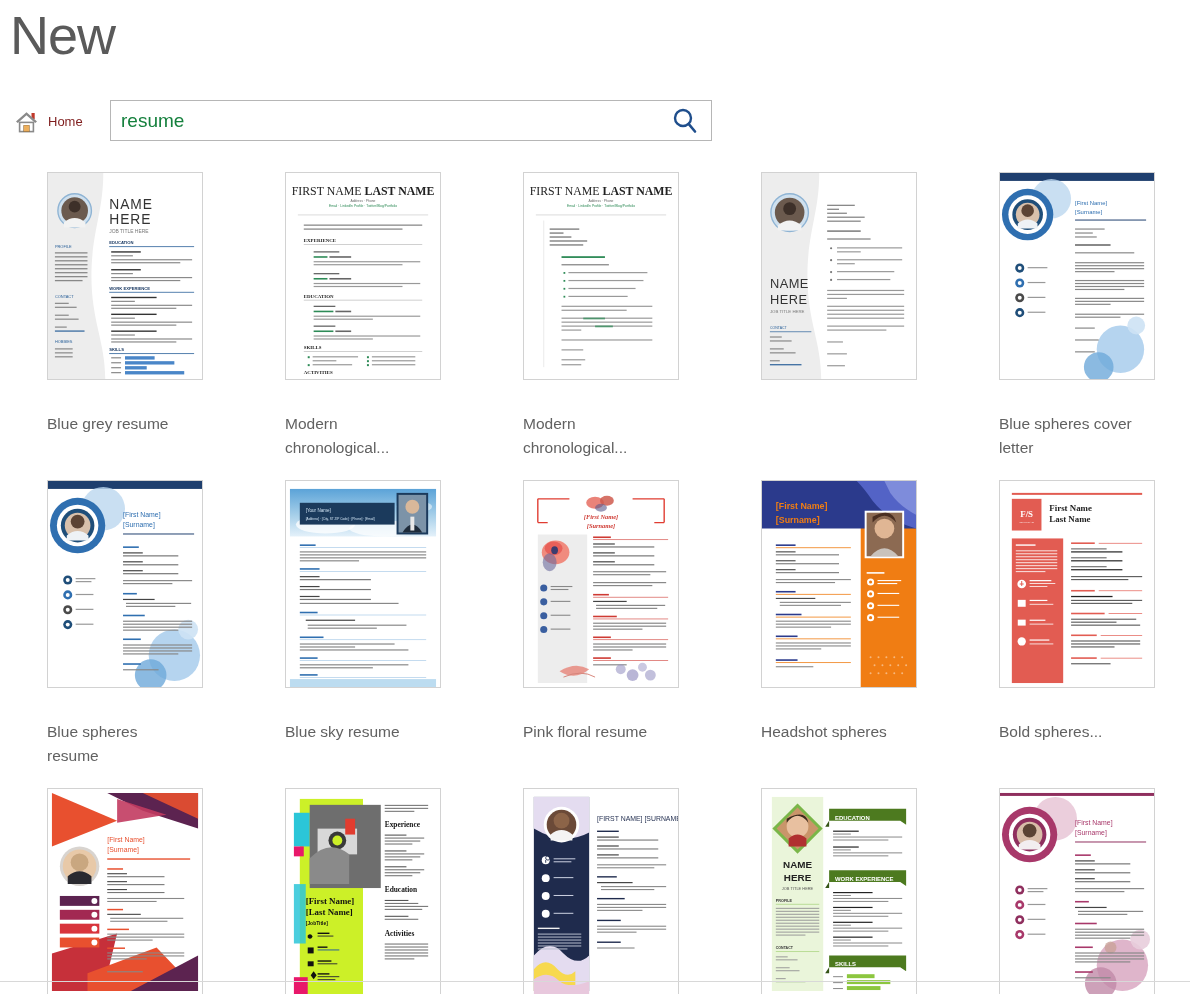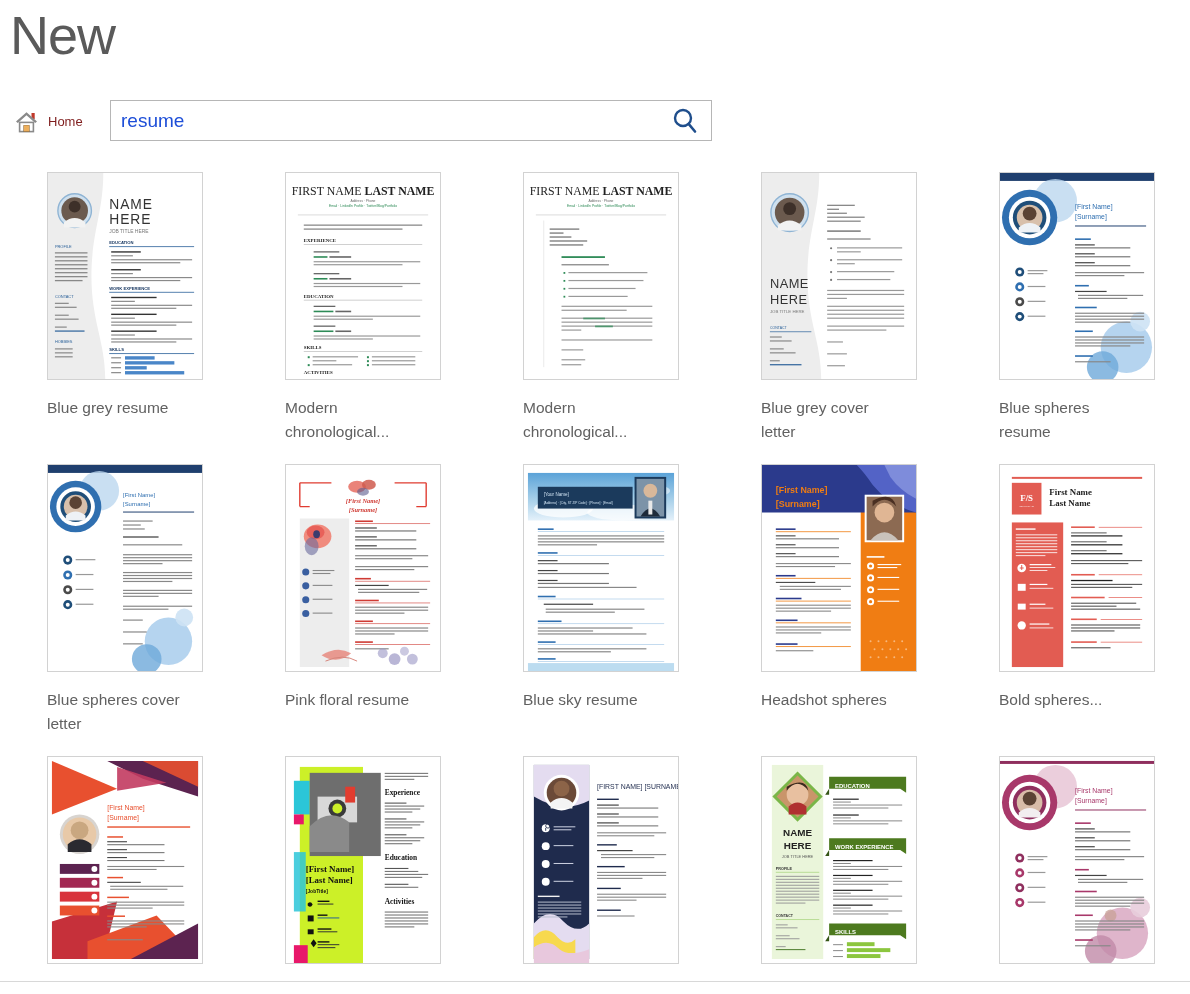--- a/index.html
+++ b/index.html
@@ -20,36 +20,36 @@
   .home-icon{width:25px;height:24px;display:block;}
   .home-label{font-size:13px;color:#7f1d1d;line-height:22px;}
 
   .searchbox{
     position:absolute;left:110px;top:100px;width:602px;height:41px;
     border:1px solid #b6b6b6;background:#fff;box-sizing:border-box;
     display:flex;align-items:center;
   }
   .search-input{
     border:0;outline:0;background:transparent;flex:1;height:37px;
-    font-size:19px;color:#1d4ed8;padding:0 10px;line-height:37px;
+    font-size:19px;color:#15803d;padding:0 10px;line-height:37px;
     font-family:"Liberation Sans",sans-serif;
   }
   .search-icon{width:34px;height:34px;margin-right:9px;flex:0 0 auto;cursor:pointer;}
 
   
   .grid{position:absolute;left:47px;top:172px;width:1110px;
         display:flex;flex-wrap:wrap;gap:0 82px;}
   .card{width:156px;margin-bottom:20px;cursor:pointer;}
   .thumb{
     width:156px;height:208px;background:#fff;border:1px solid #d2d2d2;
     box-sizing:border-box;overflow:hidden;position:relative;
   }
   .thumb svg{display:block;width:100%;height:100%;}
   .card-label{
-    margin-top:16px;font-size:15.5px;line-height:24px;color:#616161;
+    margin-top:32px;font-size:15.5px;line-height:24px;color:#616161;
     width:140px;word-wrap:break-word;
   }
   .bottom-rule{position:absolute;left:0;top:981px;width:1190px;height:1px;background:#d8d8d8;}
 </style>
 </head>
 <body>
 
 <div class="page">
 
   <div class="page-title">New</div>
@@ -324,86 +324,20 @@
             <rect x="66" y="142" width="78" height="1.2"></rect>
               <rect x="66" y="146" width="78" height="1.2"></rect>
             <rect x="66" y="154" width="78" height="1.2"></rect>
               <rect x="66" y="158" width="60" height="1.2"></rect>
             <rect x="66" y="170" width="16" height="1.2"></rect>
             <rect x="66" y="182" width="20" height="1.2"></rect>
             <rect x="66" y="194" width="18" height="1.2"></rect>
           </g>
         </svg>
       </div>
-      <div class="card-label">Blue grey cover letter</div>
-    </div>
-
-    <div class="card">
-      <div class="thumb">
-        <svg viewBox="0 0 156 208" preserveAspectRatio="none">
-          <rect width="156" height="208" fill="#fff"></rect>
-          <rect x="0" y="0" width="156" height="8" fill="#1f3f6e"></rect>
-          <circle cx="56" cy="28" r="22" fill="#bcd7ef" opacity="0.8"></circle>
-          <circle cx="30" cy="45" r="28" fill="#2f6fb0"></circle>
-          <circle cx="30" cy="45" r="21" fill="#fff"></circle>
-          <circle cx="30" cy="45" r="17" fill="#1f4e79"></circle>
-          <circle cx="30" cy="45" r="13" fill="#d8c0ab"></circle>
-          <circle cx="30" cy="41" r="7" fill="#5b4334"></circle>
-          <path d="M19 55 q11 -9 22 0 v5 h-22 z" fill="#eef2f6"></path>
-          <circle cx="128" cy="176" r="26" fill="#a8cdec" opacity="0.85"></circle>
-          <circle cx="104" cy="196" r="16" fill="#6ea9d9" opacity="0.8"></circle>
-          <circle cx="142" cy="150" r="10" fill="#cde2f4" opacity="0.9"></circle>
-          <text x="76" y="36" font-size="7" fill="#2f6fb0" font-family="sans-serif">[First Name]</text>
-          <text x="76" y="46" font-size="7" fill="#2f6fb0" font-family="sans-serif">[Surname]</text>
-          <rect x="76" y="53" width="72" height="1" fill="#1f3f6e"></rect>
-          <g>
-            <rect x="76" y="66" width="16" height="1.6" fill="#2f6fb0"></rect>
-            <rect x="76" y="72" width="20" height="1.2" fill="#444"></rect>
-              <rect x="76" y="75" width="56" height="1.2" fill="#777"></rect>
-            <rect x="76" y="81" width="20" height="1.2" fill="#444"></rect>
-              <rect x="76" y="84" width="56" height="1.2" fill="#777"></rect>
-            <rect x="76" y="90" width="20" height="1.2" fill="#444"></rect>
-              <rect x="76" y="93" width="56" height="1.2" fill="#777"></rect>
-            <rect x="76" y="100" width="70" height="1.2" fill="#888"></rect>
-              <rect x="76" y="103" width="50" height="1.2" fill="#888"></rect>
-            <rect x="76" y="113" width="14" height="1.6" fill="#2f6fb0"></rect>
-            <rect x="76" y="119" width="32" height="1.2" fill="#444"></rect>
-            <rect x="79" y="123" width="66" height="1.2" fill="#888"></rect>
-              <rect x="79" y="126" width="50" height="1.2" fill="#888"></rect>
-            <rect x="76" y="135" width="22" height="1.6" fill="#2f6fb0"></rect>
-            <rect x="76" y="141" width="70" height="1.2" fill="#888"></rect>
-              <rect x="76" y="144" width="70" height="1.2" fill="#888"></rect>
-            <rect x="76" y="147" width="70" height="1.2" fill="#888"></rect>
-              <rect x="76" y="150" width="56" height="1.2" fill="#888"></rect>
-            <rect x="76" y="159" width="18" height="1.6" fill="#2f6fb0"></rect>
-            <rect x="76" y="165" width="70" height="1.2" fill="#888"></rect>
-              <rect x="76" y="168" width="70" height="1.2" fill="#888"></rect>
-            <rect x="76" y="171" width="70" height="1.2" fill="#888"></rect>
-              <rect x="76" y="174" width="56" height="1.2" fill="#888"></rect>
-            <rect x="76" y="184" width="18" height="1.6" fill="#2f6fb0"></rect>
-            <rect x="76" y="190" width="36" height="1.2" fill="#888"></rect>
-          </g>
-          <g>
-            <circle cx="20" cy="100" r="4.6" fill="#1f4e79"></circle>
-              <circle cx="20" cy="100" r="2" fill="#fff"></circle>
-            <rect x="28" y="98" width="20" height="1.2" fill="#999"></rect>
-              <rect x="28" y="101" width="16" height="1.2" fill="#999"></rect>
-            <circle cx="20" cy="115" r="4.6" fill="#2f6fb0"></circle>
-              <circle cx="20" cy="115" r="2" fill="#fff"></circle>
-            <rect x="28" y="114" width="18" height="1.2" fill="#999"></rect>
-            <circle cx="20" cy="130" r="4.6" fill="#4a4a4a"></circle>
-              <circle cx="20" cy="130" r="2" fill="#fff"></circle>
-            <rect x="28" y="129" width="18" height="1.2" fill="#999"></rect>
-            <circle cx="20" cy="145" r="4.6" fill="#1f4e79"></circle>
-              <circle cx="20" cy="145" r="2" fill="#fff"></circle>
-            <rect x="28" y="144" width="18" height="1.2" fill="#999"></rect>
-          </g>
-        </svg>
-      </div>
-      <div class="card-label">Blue spheres resume</div>
     </div>
 
     <div class="card">
       <div class="thumb">
         <svg viewBox="0 0 156 208" preserveAspectRatio="none">
           <rect width="156" height="208" fill="#fff"></rect>
           <rect x="0" y="0" width="156" height="8" fill="#1f3f6e"></rect>
           <circle cx="52" cy="26" r="20" fill="#bcd7ef" opacity="0.8"></circle>
           <circle cx="28" cy="42" r="26" fill="#2f6fb0"></circle>
           <circle cx="28" cy="42" r="19.5" fill="#fff"></circle>
@@ -456,86 +390,79 @@
           </g>
         </svg>
       </div>
       <div class="card-label">Blue spheres cover letter</div>
     </div>
 
     <div class="card">
       <div class="thumb">
         <svg viewBox="0 0 156 208" preserveAspectRatio="none">
           <rect width="156" height="208" fill="#fff"></rect>
-          <path d="M14 18 H46 M14 18 V42 M14 42 H24" stroke="#e03c31" stroke-width="1.4" fill="none"></path>
-          <path d="M142 18 H110 M142 18 V42 M142 42 H132" stroke="#e03c31" stroke-width="1.4" fill="none"></path>
-          <ellipse cx="72" cy="22" rx="9" ry="6" fill="#e8766a" opacity="0.9"></ellipse>
-          <ellipse cx="84" cy="20" rx="7" ry="5" fill="#cf5a4e" opacity="0.85"></ellipse>
-          <ellipse cx="78" cy="27" rx="6" ry="4" fill="#5a5a8c" opacity="0.6"></ellipse>
-          <text x="78" y="38" text-anchor="middle" font-size="6.5" fill="#cf3a33" font-family="serif" font-style="italic" font-weight="bold">[First Name]</text>
-          <text x="78" y="47" text-anchor="middle" font-size="6.5" fill="#cf3a33" font-family="serif" font-style="italic" font-weight="bold">[Surname]</text>
-          <rect x="14" y="54" width="50" height="150" fill="#ededed"></rect>
-          <ellipse cx="32" cy="72" rx="14" ry="12" fill="#f08b7e"></ellipse>
-          <ellipse cx="30" cy="68" rx="9" ry="7" fill="#e8615a"></ellipse>
-          <ellipse cx="31" cy="70" rx="3.4" ry="4" fill="#3c3c6e"></ellipse>
-          <ellipse cx="26" cy="82" rx="7" ry="9" fill="#6a6a9c" opacity="0.6"></ellipse>
-          <g>
-            <circle cx="20" cy="108" r="3.6" fill="#3a5fa0"></circle>
-            <rect x="27" y="106" width="22" height="1.1" fill="#888"></rect>
-              <rect x="27" y="109" width="18" height="1.1" fill="#888"></rect>
-            <circle cx="20" cy="122" r="3.6" fill="#3a5fa0"></circle>
-              <rect x="27" y="121" width="20" height="1.1" fill="#888"></rect>
-            <circle cx="20" cy="136" r="3.6" fill="#3a5fa0"></circle>
-              <rect x="27" y="135" width="20" height="1.1" fill="#888"></rect>
-            <circle cx="20" cy="150" r="3.6" fill="#3a5fa0"></circle>
-              <rect x="27" y="149" width="20" height="1.1" fill="#888"></rect>
-          </g>
-          <g>
-            <rect x="70" y="56" width="18" height="1.6" fill="#cf3a33"></rect>
-              <rect x="70" y="59" width="76" height="0.6" fill="#cf3a33"></rect>
-            <rect x="70" y="63" width="22" height="1.2" fill="#444"></rect>
-              <rect x="70" y="66" width="62" height="1.2" fill="#777"></rect>
-            <rect x="70" y="72" width="22" height="1.2" fill="#444"></rect>
-              <rect x="70" y="75" width="62" height="1.2" fill="#777"></rect>
-            <rect x="70" y="81" width="22" height="1.2" fill="#444"></rect>
-              <rect x="70" y="84" width="62" height="1.2" fill="#777"></rect>
-            <rect x="70" y="91" width="74" height="1.2" fill="#888"></rect>
-              <rect x="70" y="94" width="58" height="1.2" fill="#888"></rect>
-            <rect x="70" y="102" width="74" height="1.2" fill="#888"></rect>
-              <rect x="70" y="105" width="60" height="1.2" fill="#888"></rect>
-            <rect x="70" y="114" width="16" height="1.6" fill="#cf3a33"></rect>
-              <rect x="70" y="117" width="76" height="0.6" fill="#cf3a33"></rect>
-            <rect x="70" y="121" width="34" height="1.2" fill="#444"></rect>
-            <rect x="73" y="125" width="70" height="1.2" fill="#888"></rect>
-              <rect x="73" y="128" width="62" height="1.2" fill="#888"></rect>
-            <rect x="70" y="136" width="24" height="1.6" fill="#cf3a33"></rect>
-              <rect x="70" y="139" width="76" height="0.6" fill="#cf3a33"></rect>
-            <rect x="70" y="143" width="74" height="1.2" fill="#888"></rect>
-              <rect x="70" y="146" width="74" height="1.2" fill="#888"></rect>
-            <rect x="70" y="149" width="50" height="1.2" fill="#888"></rect>
-            <rect x="70" y="157" width="18" height="1.6" fill="#cf3a33"></rect>
-              <rect x="70" y="160" width="76" height="0.6" fill="#cf3a33"></rect>
-            <rect x="70" y="164" width="74" height="1.2" fill="#888"></rect>
-              <rect x="70" y="167" width="74" height="1.2" fill="#888"></rect>
-            <rect x="70" y="170" width="40" height="1.2" fill="#888"></rect>
-            <rect x="70" y="178" width="18" height="1.6" fill="#cf3a33"></rect>
-              <rect x="70" y="181" width="76" height="0.6" fill="#cf3a33"></rect>
-            <rect x="70" y="185" width="34" height="1.2" fill="#888"></rect>
-          </g>
-          <g opacity="0.8">
-            <path d="M36 192 q16 -10 30 -2 q-14 12 -30 2 z" fill="#e8857a"></path>
-            <path d="M40 198 q18 -8 32 0" stroke="#cf6a5e" stroke-width="1" fill="none"></path>
-            <circle cx="98" cy="190" r="5" fill="#9a96c4" opacity="0.75"></circle>
-            <circle cx="110" cy="196" r="6" fill="#8b86bb" opacity="0.75"></circle>
-            <circle cx="120" cy="188" r="4.5" fill="#a8a4cd" opacity="0.75"></circle>
-            <circle cx="128" cy="196" r="5.5" fill="#9a96c4" opacity="0.75"></circle>
-          </g>
-        </svg>
-      </div>
-      <div class="card-label">Pink floral resume</div>
+          <rect x="0" y="0" width="156" height="8" fill="#1f3f6e"></rect>
+          <circle cx="56" cy="28" r="22" fill="#bcd7ef" opacity="0.8"></circle>
+          <circle cx="30" cy="45" r="28" fill="#2f6fb0"></circle>
+          <circle cx="30" cy="45" r="21" fill="#fff"></circle>
+          <circle cx="30" cy="45" r="17" fill="#1f4e79"></circle>
+          <circle cx="30" cy="45" r="13" fill="#d8c0ab"></circle>
+          <circle cx="30" cy="41" r="7" fill="#5b4334"></circle>
+          <path d="M19 55 q11 -9 22 0 v5 h-22 z" fill="#eef2f6"></path>
+          <circle cx="128" cy="176" r="26" fill="#a8cdec" opacity="0.85"></circle>
+          <circle cx="104" cy="196" r="16" fill="#6ea9d9" opacity="0.8"></circle>
+          <circle cx="142" cy="150" r="10" fill="#cde2f4" opacity="0.9"></circle>
+          <text x="76" y="36" font-size="7" fill="#2f6fb0" font-family="sans-serif">[First Name]</text>
+          <text x="76" y="46" font-size="7" fill="#2f6fb0" font-family="sans-serif">[Surname]</text>
+          <rect x="76" y="53" width="72" height="1" fill="#1f3f6e"></rect>
+          <g>
+            <rect x="76" y="66" width="16" height="1.6" fill="#2f6fb0"></rect>
+            <rect x="76" y="72" width="20" height="1.2" fill="#444"></rect>
+              <rect x="76" y="75" width="56" height="1.2" fill="#777"></rect>
+            <rect x="76" y="81" width="20" height="1.2" fill="#444"></rect>
+              <rect x="76" y="84" width="56" height="1.2" fill="#777"></rect>
+            <rect x="76" y="90" width="20" height="1.2" fill="#444"></rect>
+              <rect x="76" y="93" width="56" height="1.2" fill="#777"></rect>
+            <rect x="76" y="100" width="70" height="1.2" fill="#888"></rect>
+              <rect x="76" y="103" width="50" height="1.2" fill="#888"></rect>
+            <rect x="76" y="113" width="14" height="1.6" fill="#2f6fb0"></rect>
+            <rect x="76" y="119" width="32" height="1.2" fill="#444"></rect>
+            <rect x="79" y="123" width="66" height="1.2" fill="#888"></rect>
+              <rect x="79" y="126" width="50" height="1.2" fill="#888"></rect>
+            <rect x="76" y="135" width="22" height="1.6" fill="#2f6fb0"></rect>
+            <rect x="76" y="141" width="70" height="1.2" fill="#888"></rect>
+              <rect x="76" y="144" width="70" height="1.2" fill="#888"></rect>
+            <rect x="76" y="147" width="70" height="1.2" fill="#888"></rect>
+              <rect x="76" y="150" width="56" height="1.2" fill="#888"></rect>
+            <rect x="76" y="159" width="18" height="1.6" fill="#2f6fb0"></rect>
+            <rect x="76" y="165" width="70" height="1.2" fill="#888"></rect>
+              <rect x="76" y="168" width="70" height="1.2" fill="#888"></rect>
+            <rect x="76" y="171" width="70" height="1.2" fill="#888"></rect>
+              <rect x="76" y="174" width="56" height="1.2" fill="#888"></rect>
+            <rect x="76" y="184" width="18" height="1.6" fill="#2f6fb0"></rect>
+            <rect x="76" y="190" width="36" height="1.2" fill="#888"></rect>
+          </g>
+          <g>
+            <circle cx="20" cy="100" r="4.6" fill="#1f4e79"></circle>
+              <circle cx="20" cy="100" r="2" fill="#fff"></circle>
+            <rect x="28" y="98" width="20" height="1.2" fill="#999"></rect>
+              <rect x="28" y="101" width="16" height="1.2" fill="#999"></rect>
+            <circle cx="20" cy="115" r="4.6" fill="#2f6fb0"></circle>
+              <circle cx="20" cy="115" r="2" fill="#fff"></circle>
+            <rect x="28" y="114" width="18" height="1.2" fill="#999"></rect>
+            <circle cx="20" cy="130" r="4.6" fill="#4a4a4a"></circle>
+              <circle cx="20" cy="130" r="2" fill="#fff"></circle>
+            <rect x="28" y="129" width="18" height="1.2" fill="#999"></rect>
+            <circle cx="20" cy="145" r="4.6" fill="#1f4e79"></circle>
+              <circle cx="20" cy="145" r="2" fill="#fff"></circle>
+            <rect x="28" y="144" width="18" height="1.2" fill="#999"></rect>
+          </g>
+        </svg>
+      </div>
+      <div class="card-label">Blue spheres resume</div>
     </div>
 
     <div class="card">
       <div class="thumb">
         <svg viewBox="0 0 156 208" preserveAspectRatio="none">
           <rect width="156" height="208" fill="#fff"></rect>
           <defs>
             <linearGradient id="skyg" x1="0" y1="0" x2="0" y2="1">
               <stop offset="0%" stop-color="#5ba3d8"></stop>
                 <stop offset="55%" stop-color="#a6cfe9"></stop>
@@ -584,20 +511,92 @@
               <rect x="14" y="181" width="128" height="0.6" fill="#9cc3e4"></rect>
             <rect x="14" y="185" width="110" height="1.2" fill="#888"></rect>
               <rect x="14" y="188" width="74" height="1.2" fill="#888"></rect>
             <rect x="14" y="195" width="18" height="1.6" fill="#2f6fb0"></rect>
               <rect x="14" y="198" width="128" height="0.6" fill="#9cc3e4"></rect>
           </g>
           <rect x="4" y="200" width="148" height="8" fill="#bcdcf0"></rect>
         </svg>
       </div>
       <div class="card-label">Blue sky resume</div>
+    </div>
+
+    <div class="card">
+      <div class="thumb">
+        <svg viewBox="0 0 156 208" preserveAspectRatio="none">
+          <rect width="156" height="208" fill="#fff"></rect>
+          <path d="M14 18 H46 M14 18 V42 M14 42 H24" stroke="#e03c31" stroke-width="1.4" fill="none"></path>
+          <path d="M142 18 H110 M142 18 V42 M142 42 H132" stroke="#e03c31" stroke-width="1.4" fill="none"></path>
+          <ellipse cx="72" cy="22" rx="9" ry="6" fill="#e8766a" opacity="0.9"></ellipse>
+          <ellipse cx="84" cy="20" rx="7" ry="5" fill="#cf5a4e" opacity="0.85"></ellipse>
+          <ellipse cx="78" cy="27" rx="6" ry="4" fill="#5a5a8c" opacity="0.6"></ellipse>
+          <text x="78" y="38" text-anchor="middle" font-size="6.5" fill="#cf3a33" font-family="serif" font-style="italic" font-weight="bold">[First Name]</text>
+          <text x="78" y="47" text-anchor="middle" font-size="6.5" fill="#cf3a33" font-family="serif" font-style="italic" font-weight="bold">[Surname]</text>
+          <rect x="14" y="54" width="50" height="150" fill="#ededed"></rect>
+          <ellipse cx="32" cy="72" rx="14" ry="12" fill="#f08b7e"></ellipse>
+          <ellipse cx="30" cy="68" rx="9" ry="7" fill="#e8615a"></ellipse>
+          <ellipse cx="31" cy="70" rx="3.4" ry="4" fill="#3c3c6e"></ellipse>
+          <ellipse cx="26" cy="82" rx="7" ry="9" fill="#6a6a9c" opacity="0.6"></ellipse>
+          <g>
+            <circle cx="20" cy="108" r="3.6" fill="#3a5fa0"></circle>
+            <rect x="27" y="106" width="22" height="1.1" fill="#888"></rect>
+              <rect x="27" y="109" width="18" height="1.1" fill="#888"></rect>
+            <circle cx="20" cy="122" r="3.6" fill="#3a5fa0"></circle>
+              <rect x="27" y="121" width="20" height="1.1" fill="#888"></rect>
+            <circle cx="20" cy="136" r="3.6" fill="#3a5fa0"></circle>
+              <rect x="27" y="135" width="20" height="1.1" fill="#888"></rect>
+            <circle cx="20" cy="150" r="3.6" fill="#3a5fa0"></circle>
+              <rect x="27" y="149" width="20" height="1.1" fill="#888"></rect>
+          </g>
+          <g>
+            <rect x="70" y="56" width="18" height="1.6" fill="#cf3a33"></rect>
+              <rect x="70" y="59" width="76" height="0.6" fill="#cf3a33"></rect>
+            <rect x="70" y="63" width="22" height="1.2" fill="#444"></rect>
+              <rect x="70" y="66" width="62" height="1.2" fill="#777"></rect>
+            <rect x="70" y="72" width="22" height="1.2" fill="#444"></rect>
+              <rect x="70" y="75" width="62" height="1.2" fill="#777"></rect>
+            <rect x="70" y="81" width="22" height="1.2" fill="#444"></rect>
+              <rect x="70" y="84" width="62" height="1.2" fill="#777"></rect>
+            <rect x="70" y="91" width="74" height="1.2" fill="#888"></rect>
+              <rect x="70" y="94" width="58" height="1.2" fill="#888"></rect>
+            <rect x="70" y="102" width="74" height="1.2" fill="#888"></rect>
+              <rect x="70" y="105" width="60" height="1.2" fill="#888"></rect>
+            <rect x="70" y="114" width="16" height="1.6" fill="#cf3a33"></rect>
+              <rect x="70" y="117" width="76" height="0.6" fill="#cf3a33"></rect>
+            <rect x="70" y="121" width="34" height="1.2" fill="#444"></rect>
+            <rect x="73" y="125" width="70" height="1.2" fill="#888"></rect>
+              <rect x="73" y="128" width="62" height="1.2" fill="#888"></rect>
+            <rect x="70" y="136" width="24" height="1.6" fill="#cf3a33"></rect>
+              <rect x="70" y="139" width="76" height="0.6" fill="#cf3a33"></rect>
+            <rect x="70" y="143" width="74" height="1.2" fill="#888"></rect>
+              <rect x="70" y="146" width="74" height="1.2" fill="#888"></rect>
+            <rect x="70" y="149" width="50" height="1.2" fill="#888"></rect>
+            <rect x="70" y="157" width="18" height="1.6" fill="#cf3a33"></rect>
+              <rect x="70" y="160" width="76" height="0.6" fill="#cf3a33"></rect>
+            <rect x="70" y="164" width="74" height="1.2" fill="#888"></rect>
+              <rect x="70" y="167" width="74" height="1.2" fill="#888"></rect>
+            <rect x="70" y="170" width="40" height="1.2" fill="#888"></rect>
+            <rect x="70" y="178" width="18" height="1.6" fill="#cf3a33"></rect>
+              <rect x="70" y="181" width="76" height="0.6" fill="#cf3a33"></rect>
+            <rect x="70" y="185" width="34" height="1.2" fill="#888"></rect>
+          </g>
+          <g opacity="0.8">
+            <path d="M36 192 q16 -10 30 -2 q-14 12 -30 2 z" fill="#e8857a"></path>
+            <path d="M40 198 q18 -8 32 0" stroke="#cf6a5e" stroke-width="1" fill="none"></path>
+            <circle cx="98" cy="190" r="5" fill="#9a96c4" opacity="0.75"></circle>
+            <circle cx="110" cy="196" r="6" fill="#8b86bb" opacity="0.75"></circle>
+            <circle cx="120" cy="188" r="4.5" fill="#a8a4cd" opacity="0.75"></circle>
+            <circle cx="128" cy="196" r="5.5" fill="#9a96c4" opacity="0.75"></circle>
+          </g>
+        </svg>
+      </div>
+      <div class="card-label">Pink floral resume</div>
     </div>
 
     <div class="card">
       <div class="thumb">
         <svg viewBox="0 0 156 208" preserveAspectRatio="none">
           <rect width="156" height="208" fill="#fff"></rect>
           <rect x="100" y="0" width="56" height="208" fill="#f07d13"></rect>
           <path d="M0 0 H156 V48 H0 Z" fill="#2b3a8c"></path>
           <path d="M96 0 H156 V48 Q128 40 112 20 Q104 8 96 0 Z" fill="#5a6bd0" opacity="0.85"></path>
           <path d="M124 0 H156 V34 Q140 26 130 12 Z" fill="#8a96e0" opacity="0.8"></path>

